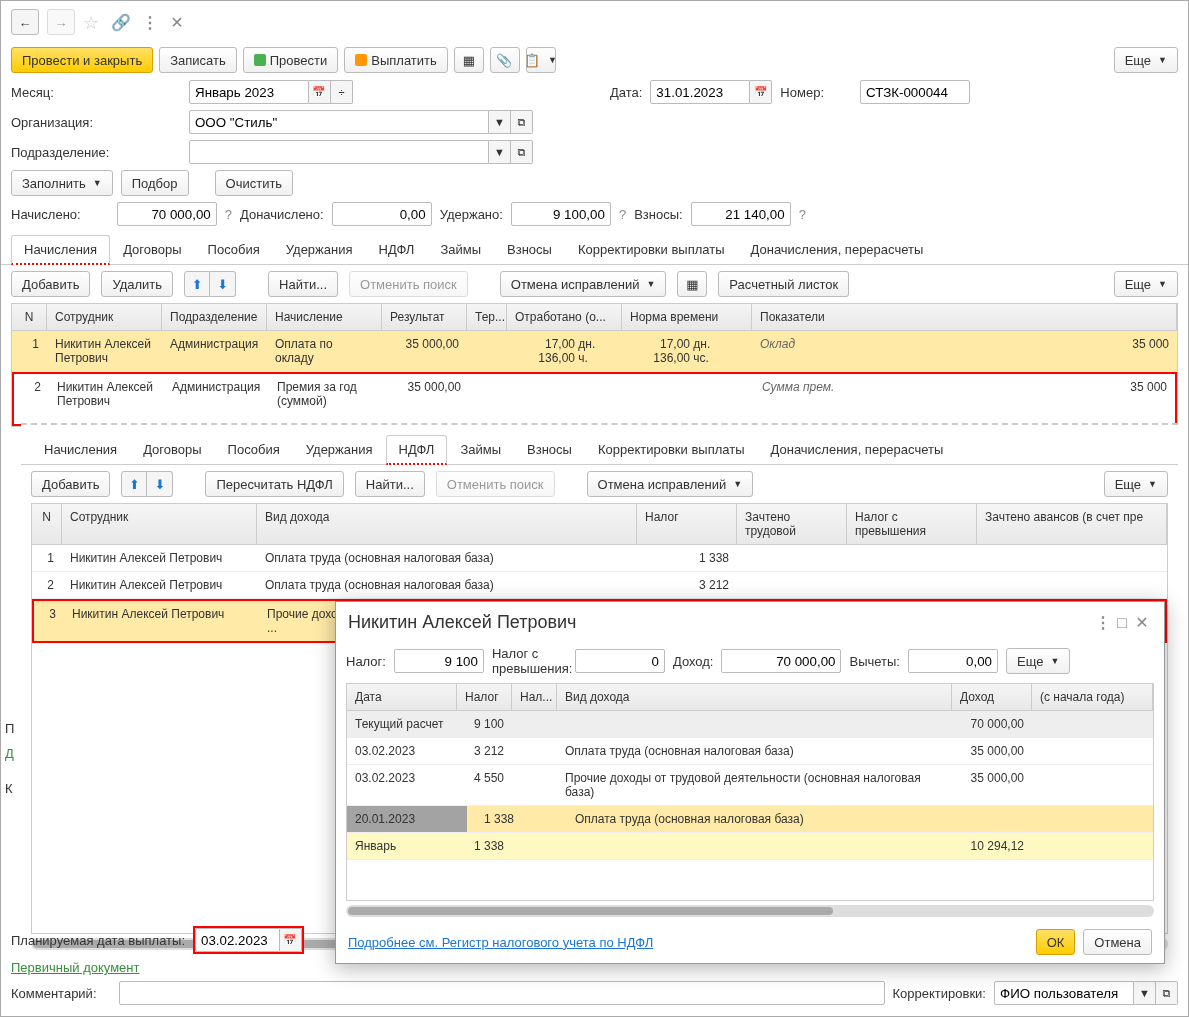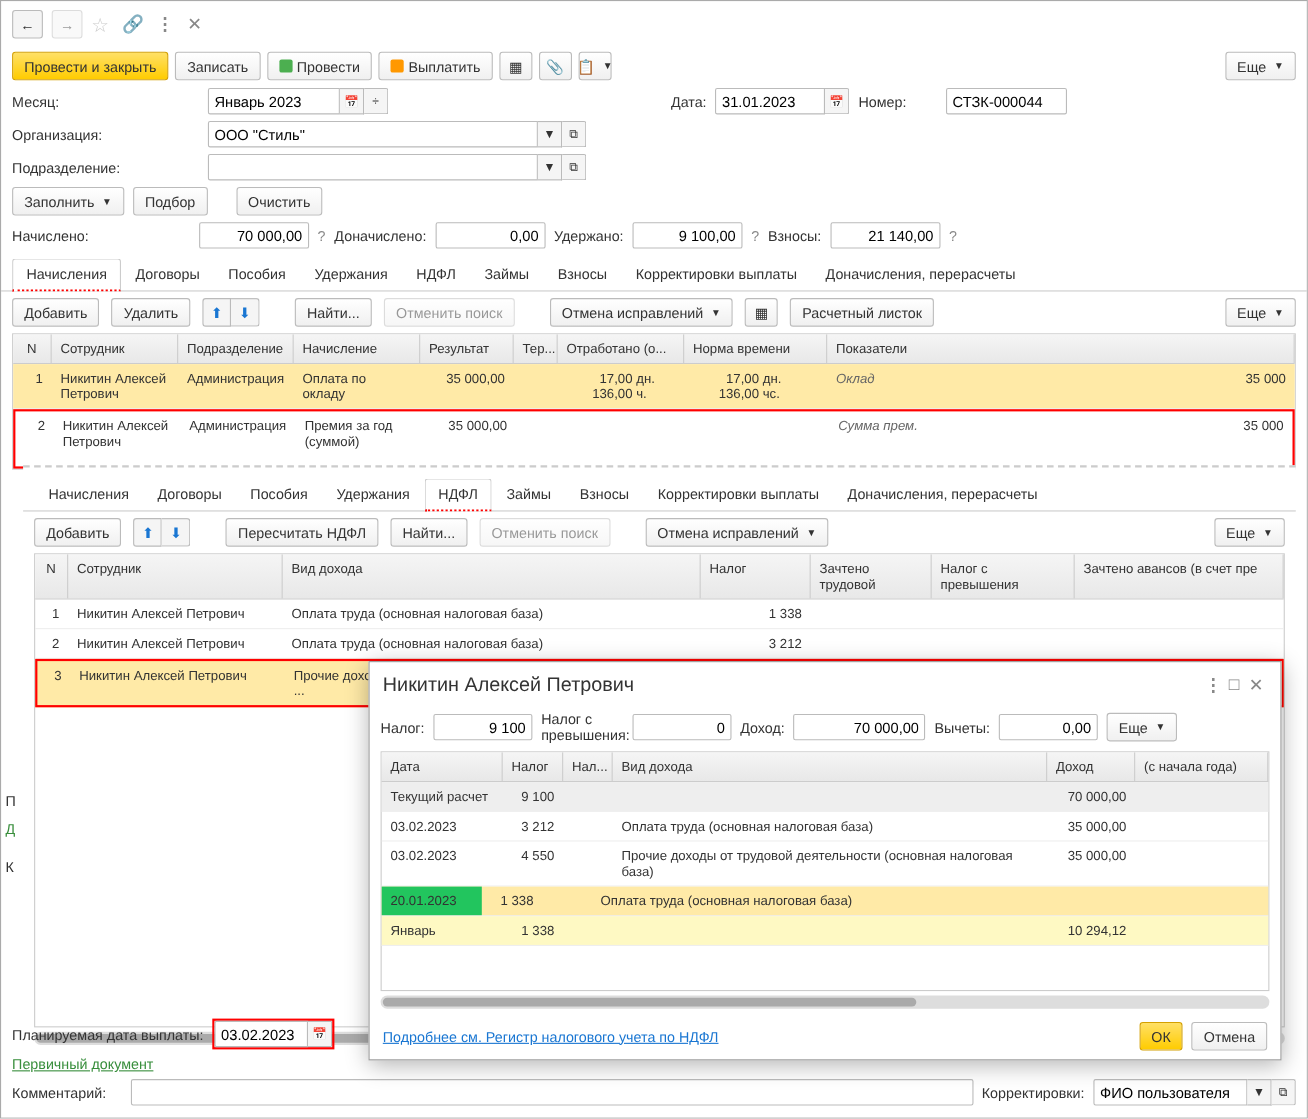--- a/index.html
+++ b/index.html
@@ -137,21 +137,21 @@
     <div class="btn">
         <span>Подбор</span>
       </div>
     <div style="width:10px"></div>
     <div class="btn">
         <span>Очистить</span>
       </div>
   </div>
 
   <div class="form-row">
-    <div class="label" style="width:auto;margin-right:92px">Начислено:</div>
+    <div class="label" style="width:auto;margin-right:28px">Начислено:</div>
     <input class="input num-input" style="width: 100px;" value="70 000,00">
     <span class="qmark">?</span>
     <div>Доначислено:</div>
     <input class="input num-input" style="width: 100px;" value="0,00">
     <div>Удержано:</div>
     <input class="input num-input" style="width: 100px;" value="9 100,00">
     <span class="qmark">?</span>
     <div>Взносы:</div>
     <input class="input num-input" style="width: 100px;" value="21 140,00">
     <span class="qmark">?</span>
@@ -383,21 +383,21 @@
         <div class="td" style="width:80px;text-align:right">35 000,00</div>
       </div>
       <div class="table-row">
         <div class="td" style="width:110px">03.02.2023</div>
         <div class="td" style="width:55px;text-align:right">4 550</div>
         <div class="td" style="width:45px"></div>
         <div class="td" style="width:395px">Прочие доходы от трудовой деятельности (основная налоговая база)</div>
         <div class="td" style="width:80px;text-align:right">35 000,00</div>
       </div>
       <div class="table-row selected">
-        <div class="td" style="width:91px;background:#22c55e">20.01.2023</div>
+        <div class="td" style="width:120px;background:#a3a3a3">20.01.2023</div>
         <div class="td" style="width:55px;text-align:right">1 338</div>
         <div class="td" style="width:45px"></div>
         <div class="td" style="width:395px">Оплата труда (основная налоговая база)</div>
         <div class="td" style="width:80px;text-align:right"></div>
       </div>
       <div class="table-row" style="background:#fef9c3">
         <div class="td" style="width:110px">Январь</div>
         <div class="td" style="width:55px;text-align:right">1 338</div>
         <div class="td" style="width:45px"></div>
         <div class="td" style="width:395px"></div>

